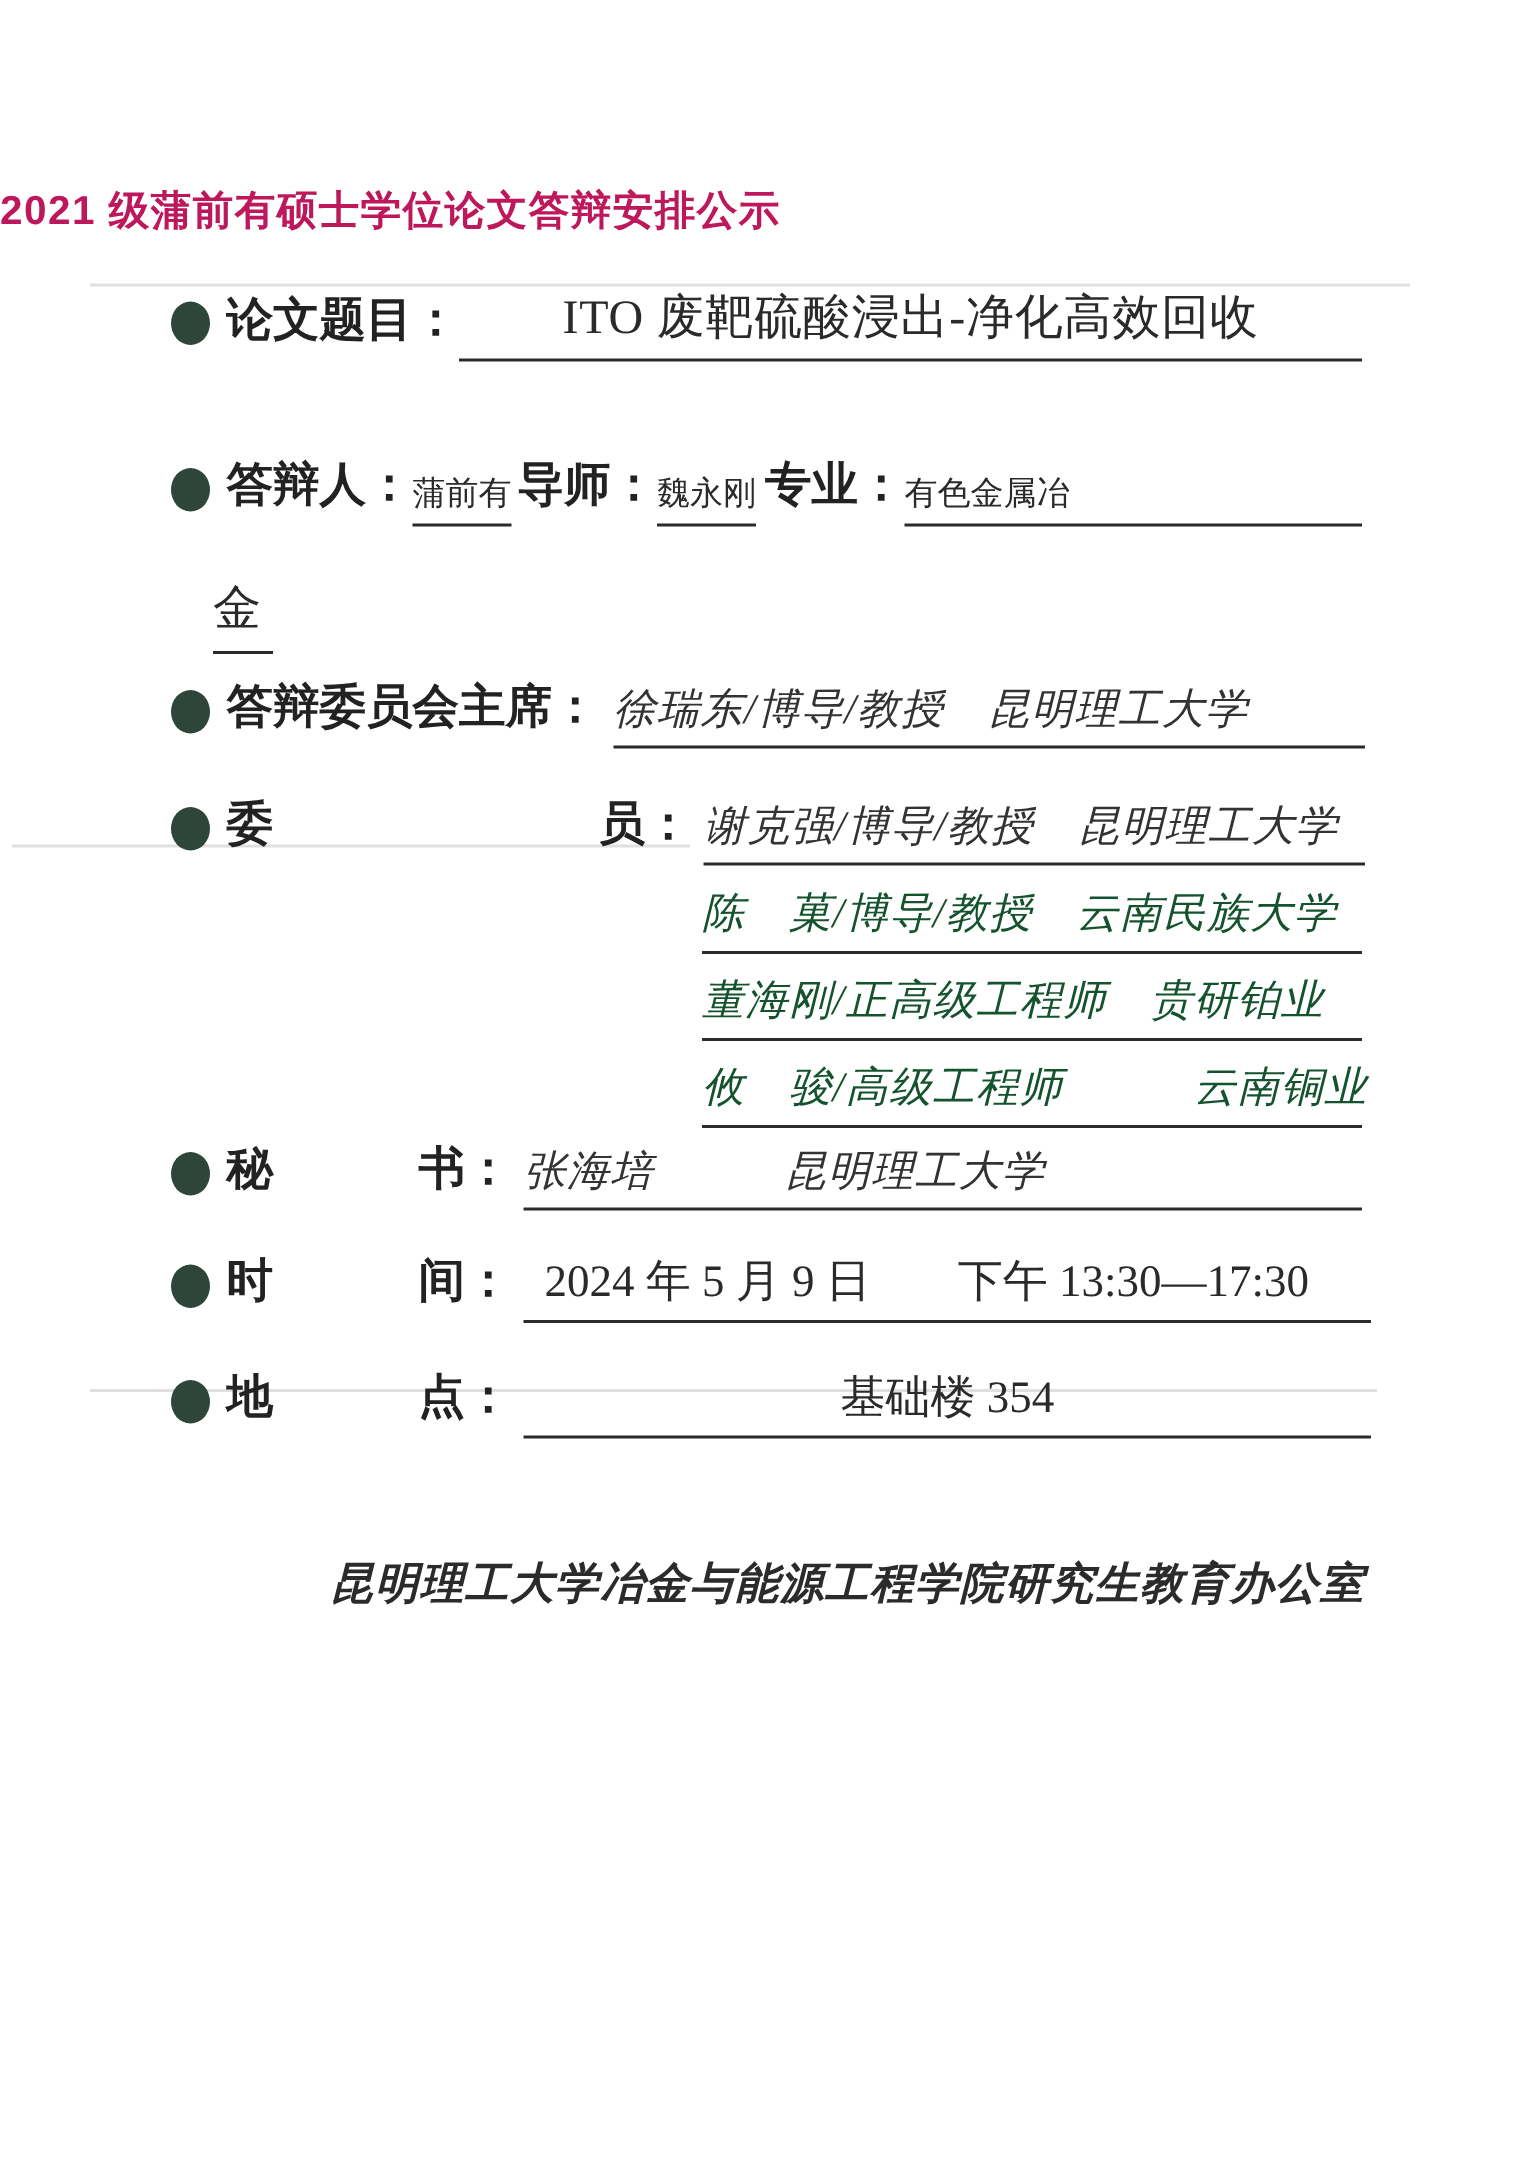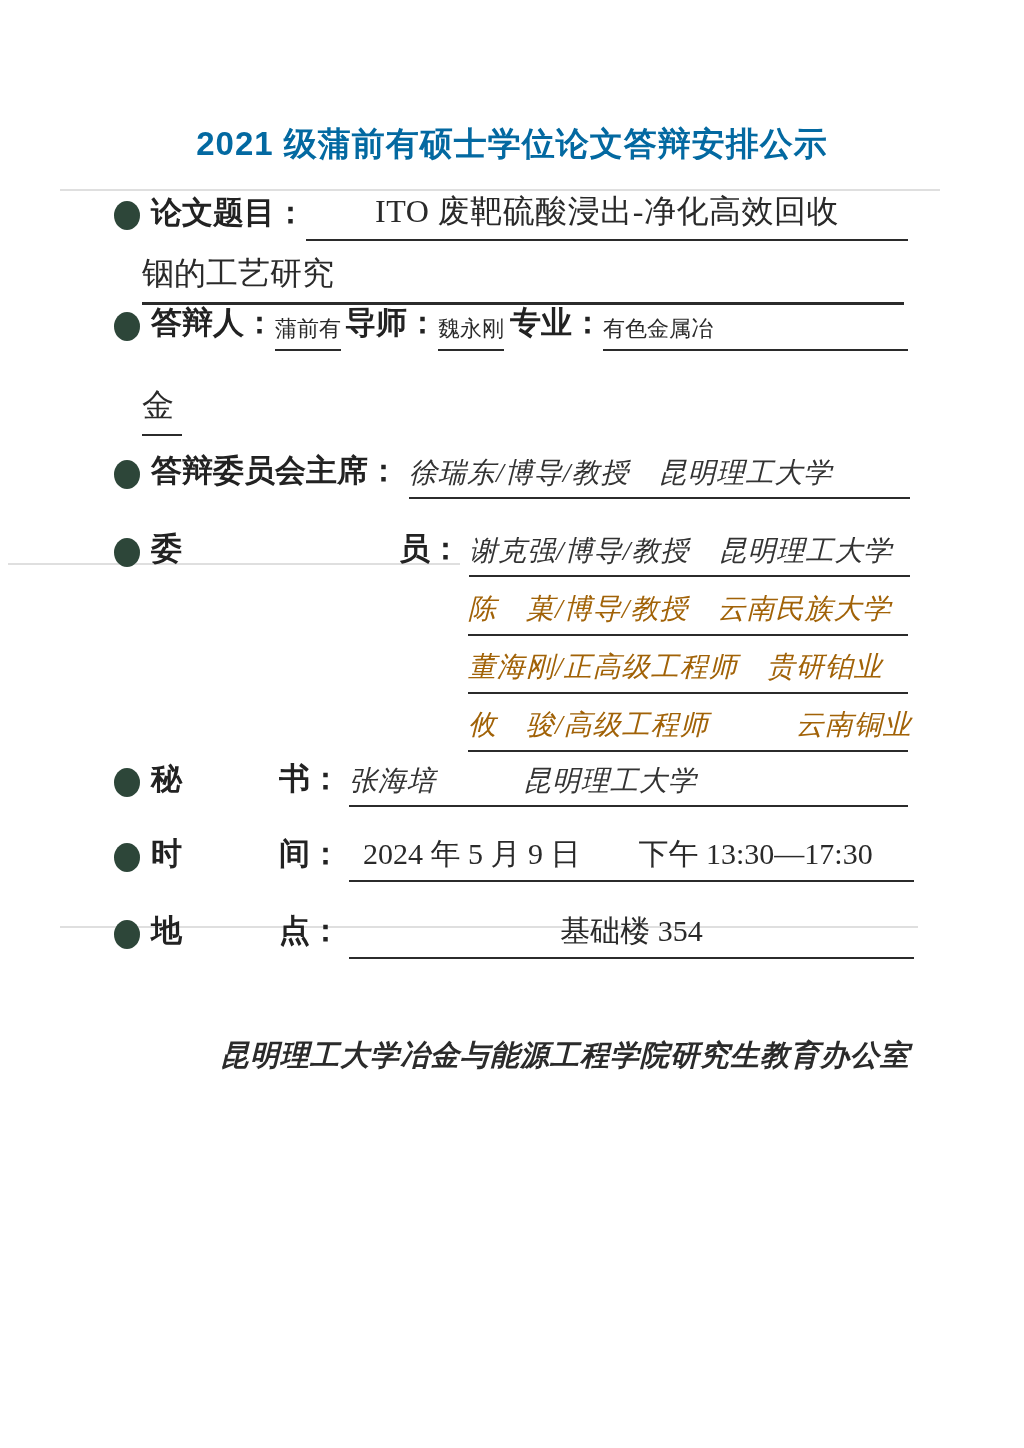--- a/index.html
+++ b/index.html
@@ -7,45 +7,44 @@
     width: 1024px; height: 1448px;
     background: #ffffff;
     font-family: "Liberation Serif", "DejaVu Serif", serif;
     color: #262626;
     overflow: hidden;
   }
   #doc { position: relative; width: 1024px; height: 1448px; background: #ffffff; }
 
   .page-title {
     position: absolute; top: 122px; left: 0; width: 100%;
-    text-align: center;
     font-family: "Liberation Sans", "DejaVu Sans", sans-serif;
-    font-weight: bold; font-size: 33px; letter-spacing: 1px;
-    color: #0369a1;
+    font-weight: bold; font-size: 27px; letter-spacing: 1px;
+    color: #be185d;
   }
 
   .row { position: absolute; display: flex; align-items: flex-end; }
   .row > * { padding-bottom: 7px; }
   .bullet {
     flex: 0 0 auto;
     width: 26px; height: 29px; border-radius: 50%;
     background: #2d4639;
     align-self: center; margin-right: 11px; padding-bottom: 0 !important;
   }
   .lbl { font-weight: bold; font-size: 31px; white-space: nowrap; color: #222; }
   .lbl-box { display: flex; justify-content: space-between; margin-right: 8px; }
   .u { border-bottom: 2px solid #2b2b2b; padding-bottom: 5px !important; }
   .grow { flex: 1 1 auto; }
   .val { font-size: 22px; color: #2a2a2a; white-space: nowrap; }
   .hand { font-style: italic; font-size: 28px; color: #333; letter-spacing: 1px; white-space: nowrap; }
   .cont-line { position: absolute; border-bottom: 3px solid #2b2b2b; padding-bottom: 6px; font-size: 32px; color: #2a2a2a; }
   .member-line {
     position: absolute; left: 468px; width: 440px;
     border-bottom: 2px solid #2b2b2b; padding-bottom: 6px;
-    font-style: italic; font-size: 28px; letter-spacing: 1px; color: #a16207;
+    font-style: italic; font-size: 28px; letter-spacing: 1px; color: #14532d;
     white-space: nowrap;
   }
   .thesis-val { font-size: 32px; letter-spacing: 0.5px; }
   .artifact { position: absolute; height: 2px; background: #b9b9b9; opacity: 0.45; z-index: 0; }
   .footer-office {
     position: absolute; top: 1036px; left: 140px; width: 850px;
     text-align: center; font-weight: bold; font-style: italic;
     font-size: 29px; letter-spacing: 1px; color: #2b2b2b;
   }
   .footer-date {
@@ -62,23 +61,20 @@
   <div class="artifact" style="top:189px; left:60px; width:880px;"></div>
   <div class="artifact" style="top:563px; left:8px; width:452px;"></div>
   <div class="artifact" style="top:926px; left:60px; width:858px;"></div>
 
   <div class="page-title">2021 级蒲前有硕士学位论文答辩安排公示</div>
 
   <div class="row" style="top:190px; left:114px; width:794px;text-align:center;">
     <span class="bullet"></span>
     <span class="lbl">论文题目：</span>
     <span class="val thesis-val u grow">ITO 废靶硫酸浸出-净化高效回收</span>
-  </div>
-  <div class="cont-line" style="top:252px; left:142px; width:762px;">
-    <span>铟的工艺研究</span>
   </div>
 
   <div class="row" style="top:302px; left:114px; width:794px;">
     <span class="bullet"></span>
     <span class="lbl">答辩人：</span>
     <span class="val u">蒲前有</span>
     <span class="lbl" style="margin-left:4px;">导师：</span>
     <span class="val u">魏永刚</span>
     <span class="lbl" style="margin-left:6px;">专业：</span>
     <span class="val u grow">有色金属冶</span>

